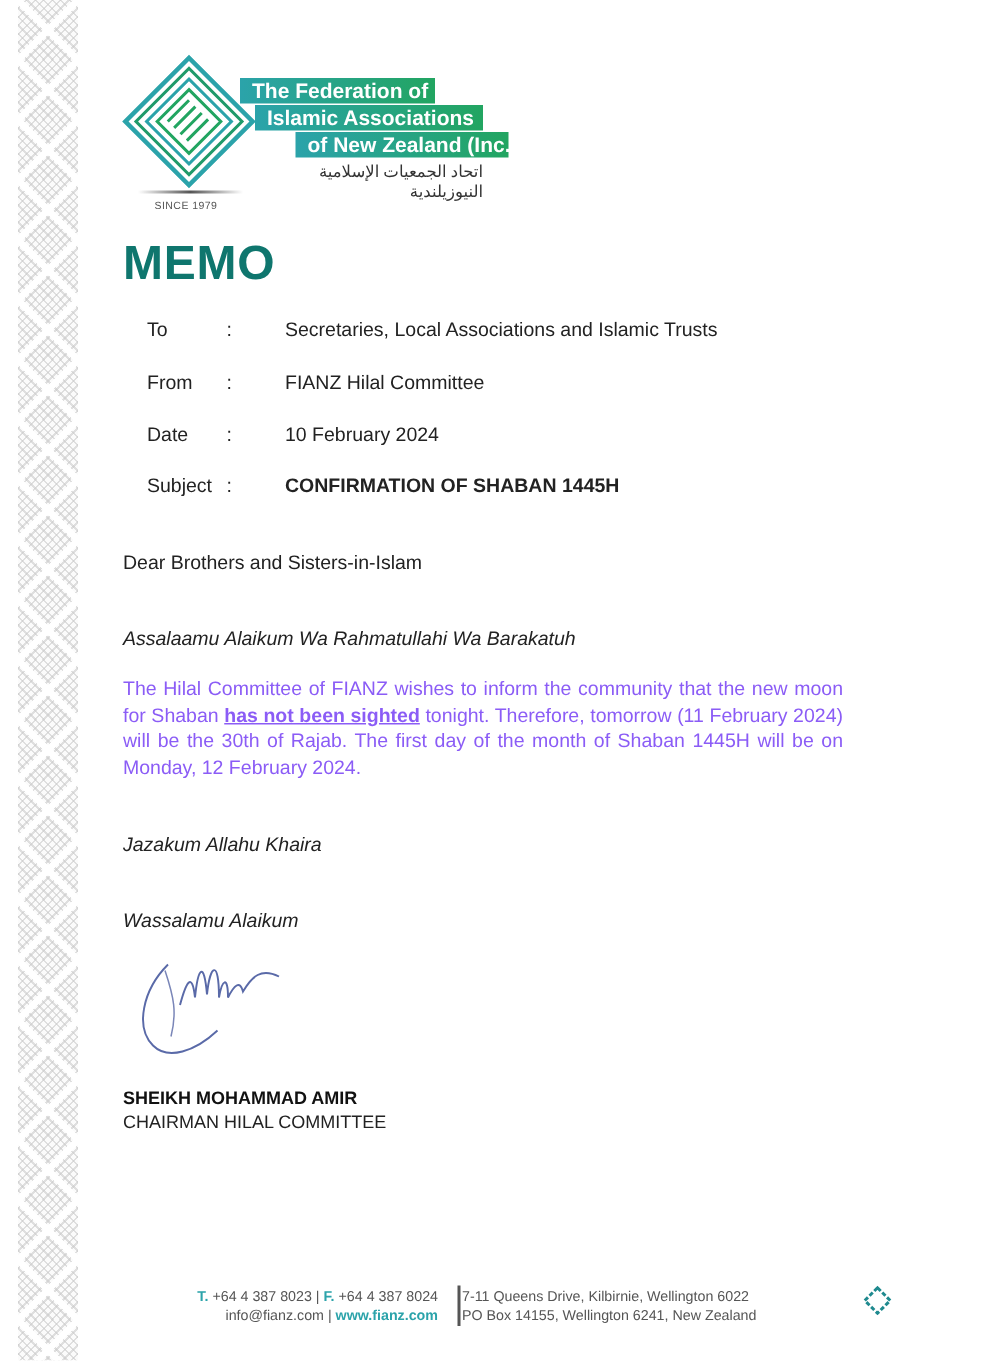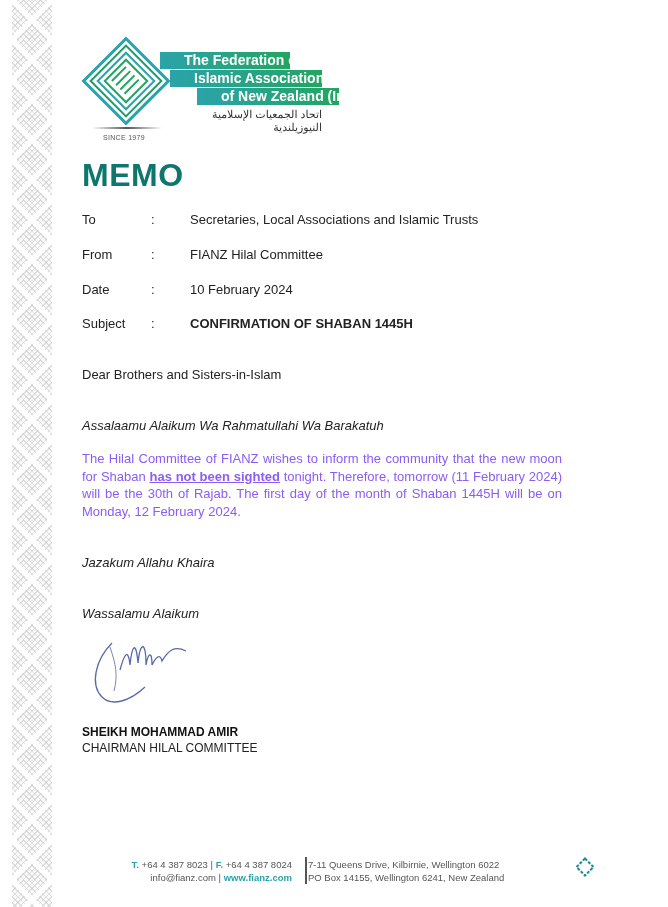--- a/index.html
+++ b/index.html
@@ -12,30 +12,30 @@
       repeating-linear-gradient(-45deg, rgba(200,200,200,0.55) 0 1px, transparent 1px 4px);
     background-size: 40px 40px; }
   .border-strip::after { content:""; position:absolute; inset:0;
     background-image:
       linear-gradient(45deg, transparent 46%, #fff 46% 54%, transparent 54%),
       linear-gradient(-45deg, transparent 46%, #fff 46% 54%, transparent 54%);
     background-size:40px 40px; }
   .logo { position:absolute; left:80px; top:35px; width:260px; height:110px; }
   .logo-mark { position:absolute; left:0; top:0; width:92px; height:92px; }
   .bar { position:absolute; height:17px; color:#fff; font-weight:bold; font-size:14px; line-height:17px;
-         background:linear-gradient(90deg,#2ba3aa 0%, #22a561 100%); padding-left:24px; box-sizing:border-box; white-space:nowrap; }
+         background:linear-gradient(90deg,#2ba3aa 0%, #22a561 100%); padding-left:8px; box-sizing:border-box; white-space:nowrap; }
   .bar1 { left:80px; top:17px; width:130px; }
   .bar2 { left:90px; top:35px; width:152px; }
   .bar3 { left:117px; top:53px; width:142px; }
-  .arabic { position:absolute; left:100px; top:73px; font-size:11px; color:#333; direction:rtl; width:142px; text-align:right; }
+  .arabic { position:absolute; left:100px; top:73px; font-size:11px; color:#333; direction:rtl; width:142px; text-align:right;font-family:Liberation Serif, serif; }
   .logo-line { position:absolute; left:12px; top:92px; width:70px; height:2px; background:linear-gradient(90deg,transparent,#555,transparent); }
   .since { position:absolute; left:23px; top:99px; font-size:7px; color:#555; letter-spacing:0.3px; }
   .memo-title { position:absolute; left:82px; top:157px; font-size:32px; font-weight:bold; color:#0f766e; letter-spacing:0.5px; }
   .meta { position:absolute; left:82px; font-size:13px; color:#222; }
-  .meta .label { position:absolute; left:0; width:70px; }
+  .meta .label { position:absolute; left:16px; width:70px; }
   .meta .colon { position:absolute; left:69px; }
   .meta .value { position:absolute; left:108px; white-space:nowrap; }
   .meta .value.bold { font-weight:bold;text-align:center; }
   .text { position:absolute; left:82px; font-size:13px; color:#222; }
   .italic { font-style:italic; }
   .para { position:absolute; left:82px; width:480px; top:450px; font-size:13px; line-height:17.5px; text-align:justify; color:#8b5cf6; }
   .para u { font-weight:bold; }
   .signature { position:absolute; left:90px; top:635px; width:110px; height:80px; }
   .sig-name { position:absolute; left:82px; top:725px; font-size:12px; font-weight:bold; color:#111; }
   .sig-title { position:absolute; left:82px; top:741px; font-size:12px; color:#222; }

